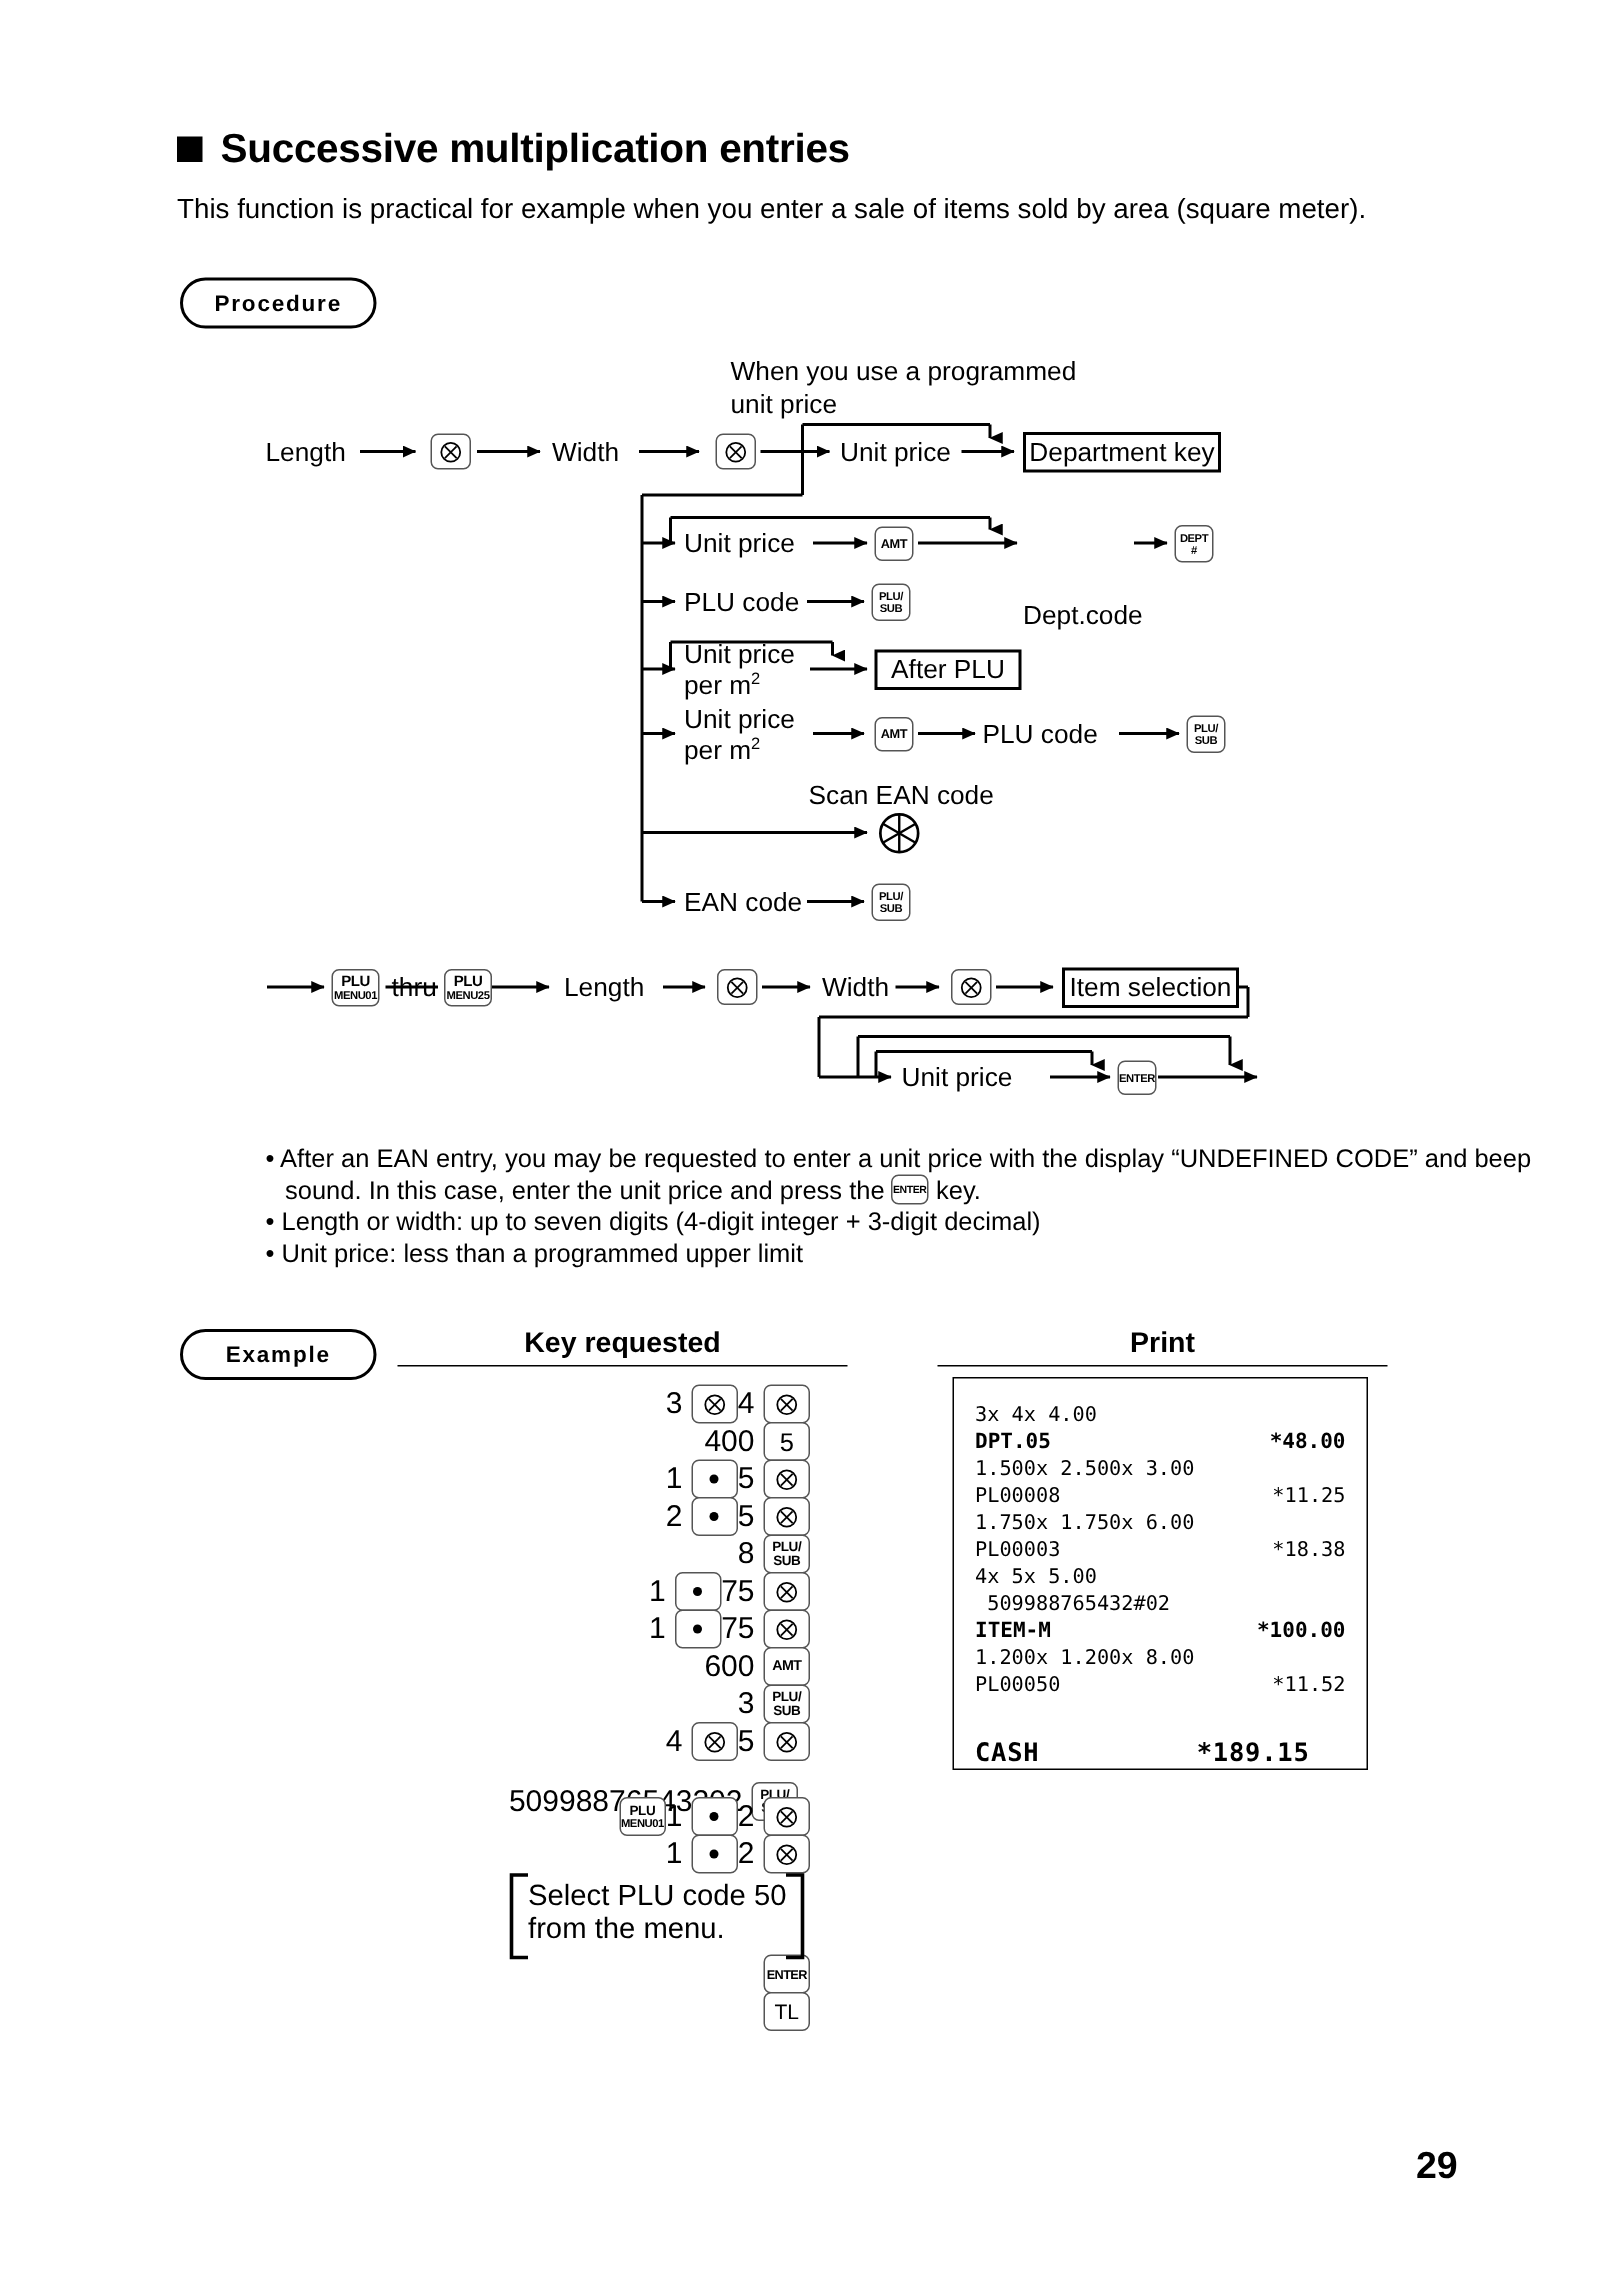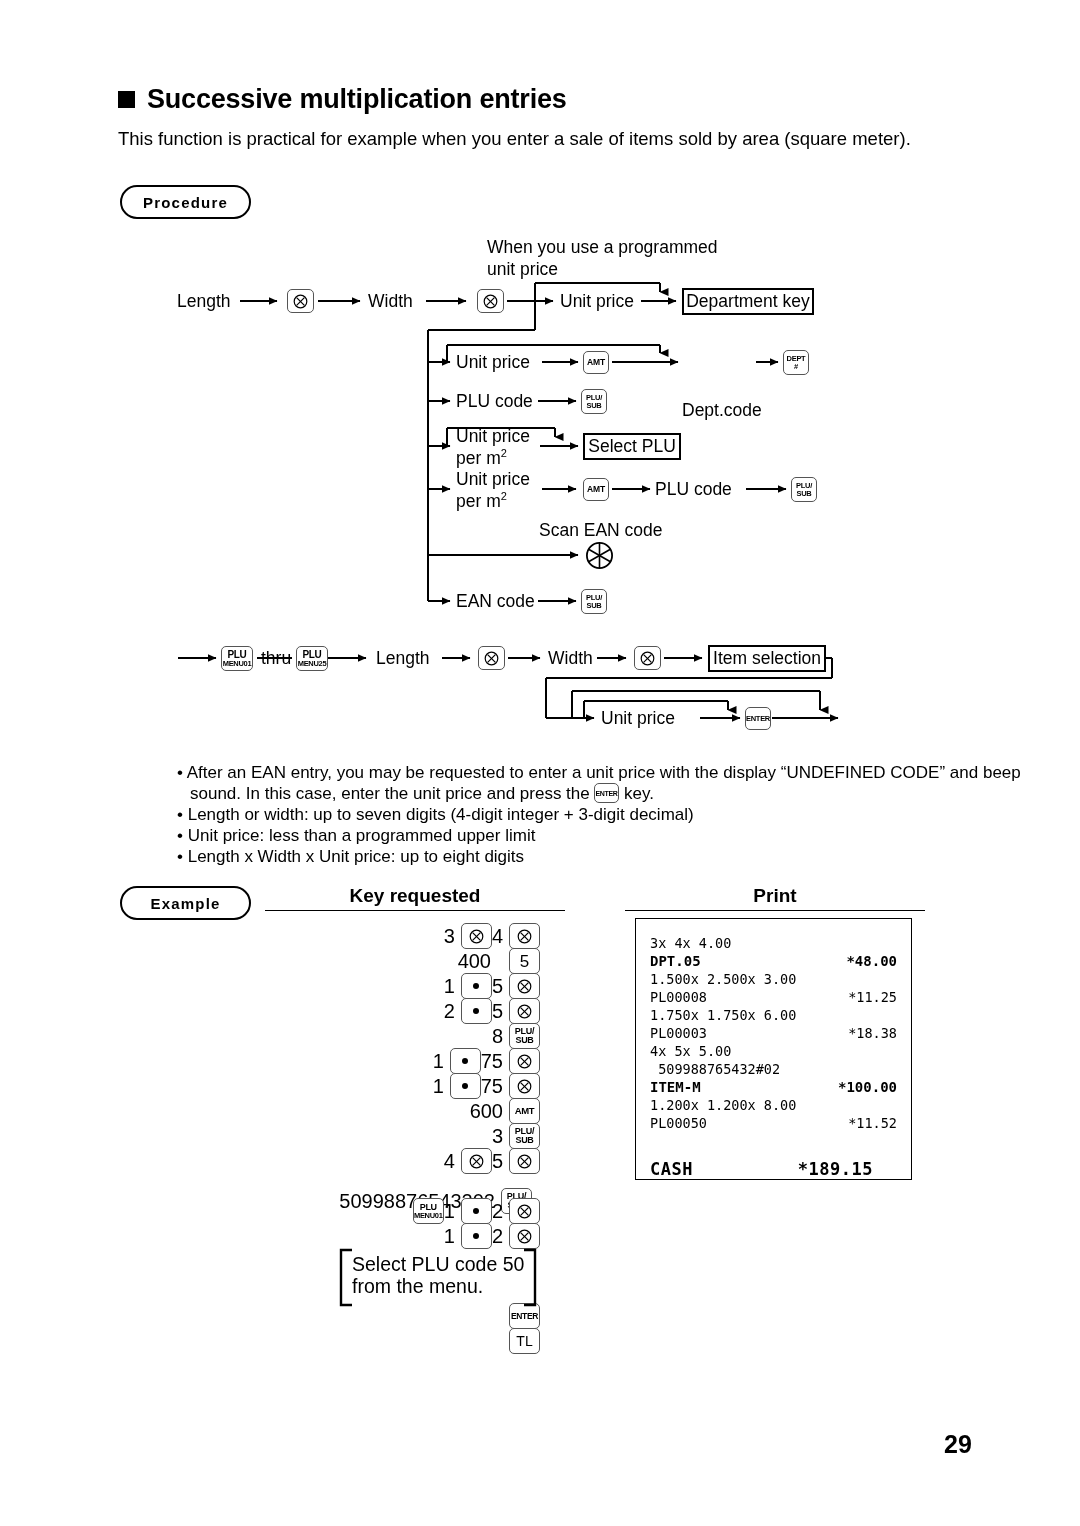--- a/index.html
+++ b/index.html
@@ -225,21 +225,21 @@
   <div class="dt" style="left:456px;top:392px;">PLU code</div>
   <div class="key" style="left:581px;top:389px;width:26px;height:25px;">
     <span class="l2">PLU/</span>
     <span class="l2">SUB</span>
   </div>
 
   <div class="dt" style="left:456px;top:427px;">
     <span>Unit price</span><br>
     <span>per m</span><span class="sup">2</span>
   </div>
-  <div class="obox" style="left:583px;top:433px;width:98px;height:27px;">Select PLU</div>
+  <div class="obox" style="left:583px;top:433px;width:98px;height:27px;">After PLU</div>
 
   <div class="dt" style="left:456px;top:470px;">
     <span>Unit price</span><br>
     <span>per m</span><span class="sup">2</span>
   </div>
   <div class="key" style="left:583px;top:478px;width:26px;height:23px;">
     <span class="l1">AMT</span>
   </div>
   <div class="dt" style="left:655px;top:480px;">PLU code</div>
   <div class="key" style="left:791px;top:477px;width:26px;height:25px;">
@@ -296,21 +296,20 @@
   </div>
 
   <div class="bul" style="left:177px;top:763px;">• After an EAN entry, you may be requested to enter a unit price with the display “UNDEFINED CODE” and beep</div>
   <div class="bul" style="left:190px;top:784px;">sound.  In this case, enter the unit price and press the</div>
   <div class="key" style="left:594px;top:783px;width:25px;height:20px;">
     <span class="l2" style="font-size:7px;">ENTER</span>
   </div>
   <div class="bul" style="left:624px;top:784px;">key.</div>
   <div class="bul" style="left:177px;top:805px;">• Length or width: up to seven digits (4-digit integer + 3-digit decimal)</div>
   <div class="bul" style="left:177px;top:826px;">• Unit price: less than a programmed upper limit</div>
-  <div class="bul" style="left:177px;top:847px;">• Length x Width x Unit price: up to eight digits</div>
 
   <div class="pill" id="pill-example">Example</div>
 
   <div class="sec-h" style="left:265px;top:885px;width:300px;">Key requested</div>
   <div class="rule" style="left:265px;top:910px;width:300px;"></div>
 
   <div class="sec-h" style="left:625px;top:885px;width:300px;">Print</div>
   <div class="rule" style="left:625px;top:910px;width:300px;"></div>
 
   <div id="ko-rows">
@@ -329,21 +328,21 @@
         <span class="kslot">
           <div class="kbox">
             <svg width="15" height="15" viewBox="0 0 15 15">
               <circle cx="7.5" cy="7.5" r="6.3" fill="none" stroke="#000" stroke-width="1.2"></circle>
               <line x1="3.6" y1="3.6" x2="11.4" y2="11.4" stroke="#000" stroke-width="1.2"></line>
               <line x1="11.4" y1="3.6" x2="3.6" y2="11.4" stroke="#000" stroke-width="1.2"></line>
             </svg>
           </div>
         </span>
       </div>
-      <div class="korow" style="left: 150px; width: 390px; top: 948px; gap: 12px;">
+      <div class="korow" style="left: 150px; width: 390px; top: 948px;">
         <span class="num">400</span>
         <span class="kslot">
           <div class="kbox">
             <span class="digit">5</span>
           </div>
         </span>
       </div>
       <div class="korow" style="left: 150px; width: 390px; top: 973px;">
         <span class="num">1</span>
         <span class="kslot">

